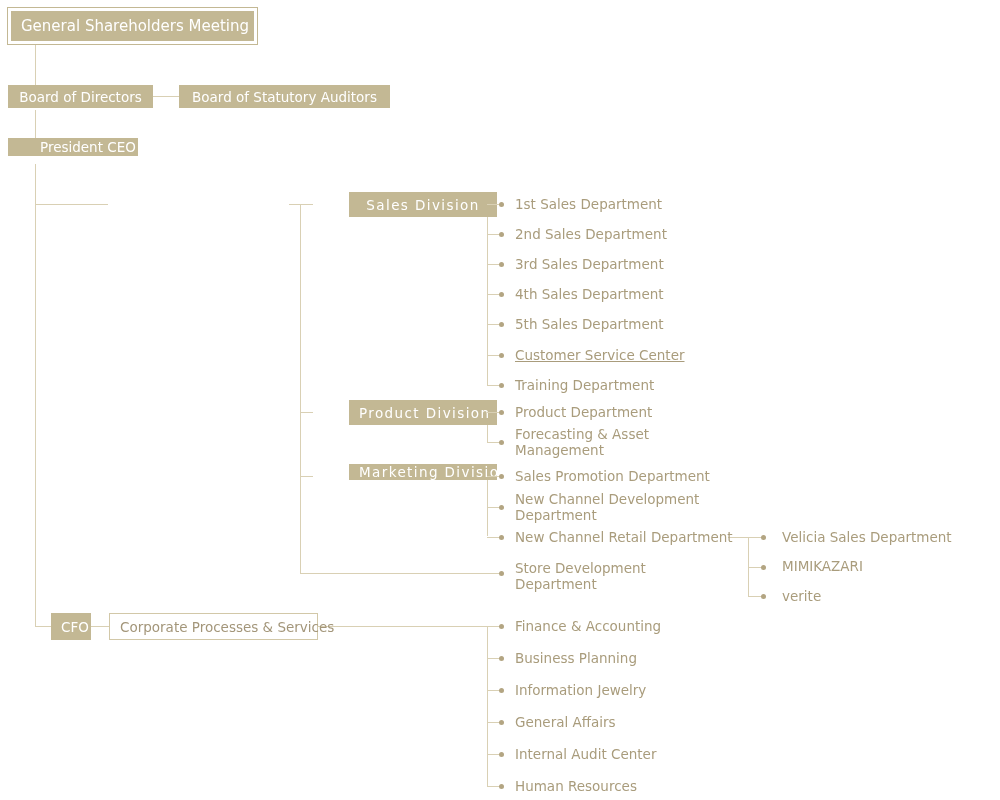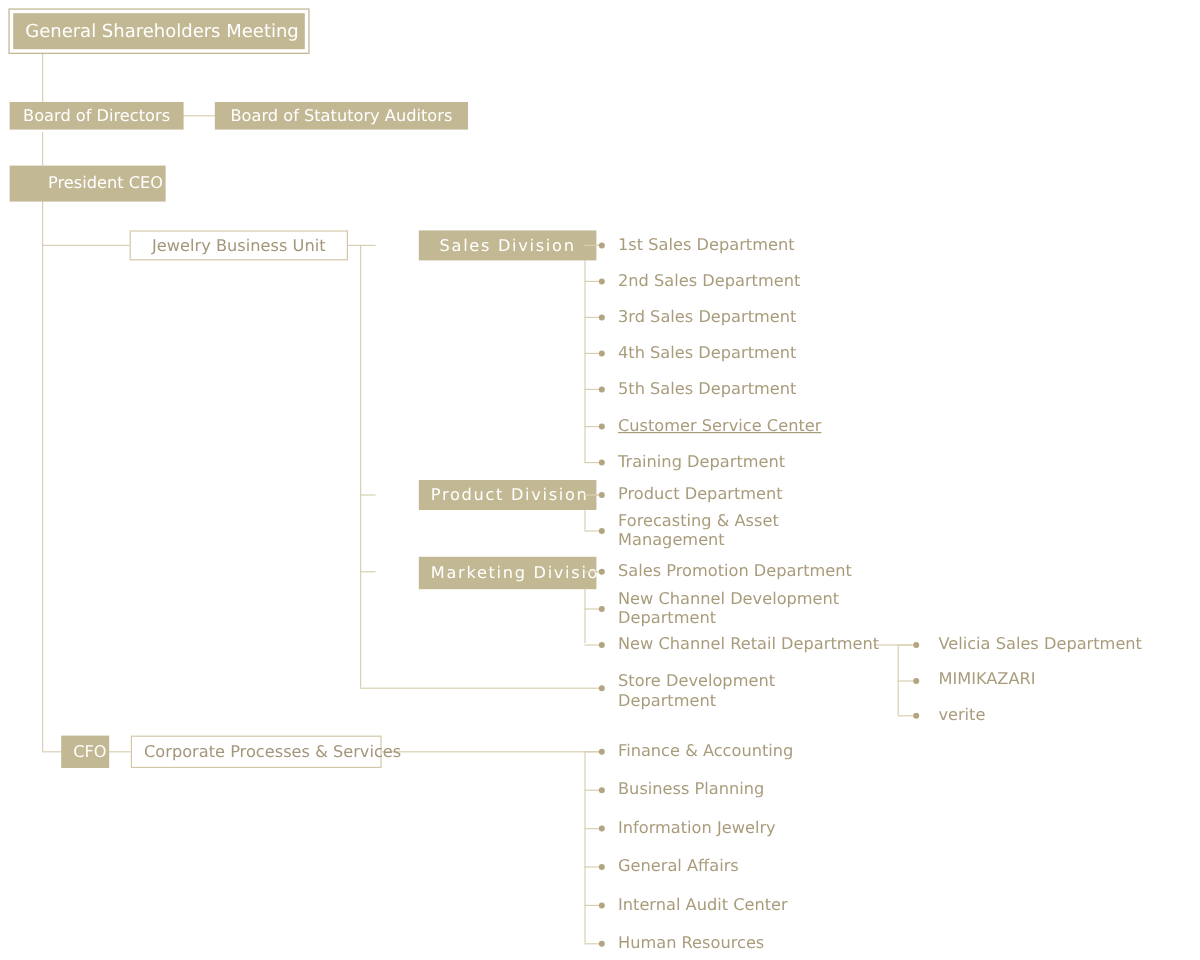--- a/index.html
+++ b/index.html
@@ -136,37 +136,34 @@
   </div>
 
   <div class="node filled" style="left:8px; top:85px; width:145px; height:23px;">
     <span class="label">Board of Directors</span>
   </div>
 
   <div class="node filled" style="left:179px; top:85px; width:211px; height:23px;">
     <span class="label">Board of Statutory Auditors</span>
   </div>
 
-  <div class="node filled" style="left:8px; top:138px; width:130px; height:30px;padding-left:32px;">
+  <div class="node filled" style="left:8px; top:138px; width:130px; height:18px;padding-left:32px;">
     <span class="label">President CEO</span>
   </div>
 
-  <div class="node outline" style="left:108px; top:192px; width:182px; height:25px;">
-    <span class="label">Jewelry Business Unit</span>
-  </div>
 
   <div class="node filled spaced" style="left:313px; top:192px; width:148px; height:25px;">
     <span class="label">Sales Division</span>
   </div>
 
   <div class="node filled spaced" style="left:313px; top:400px; width:148px; height:25px;">
     <span class="label">Product Division</span>
   </div>
 
-  <div class="node filled spaced" style="left:313px; top:464px; width:148px; height:27px;">
+  <div class="node filled spaced" style="left:313px; top:464px; width:148px; height:16px;">
     <span class="label">Marketing Division</span>
   </div>
 
   <div class="node filled" style="left:51px; top:613px; width:40px; height:27px;">
     <span class="label">CFO</span>
   </div>
 
   <div class="node outline" style="left:109px; top:613px; width:209px; height:27px;">
     <span class="label">Corporate Processes &amp; Services</span>
   </div>

